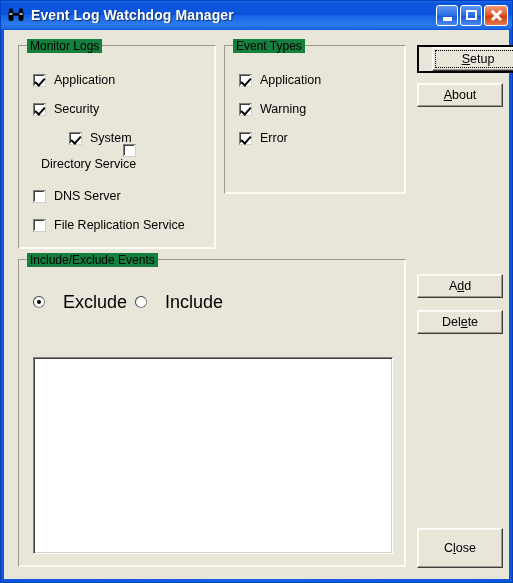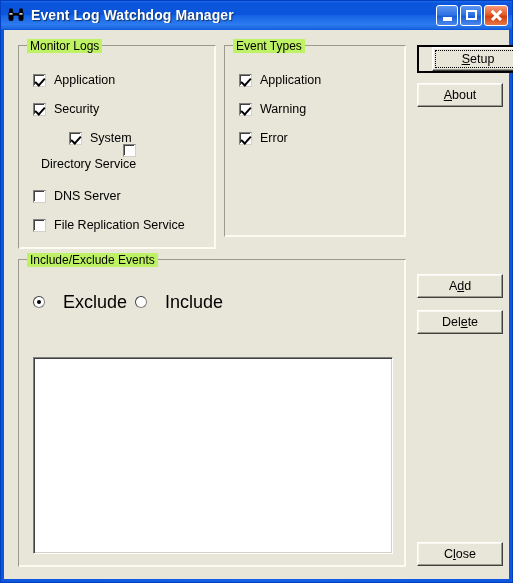--- a/index.html
+++ b/index.html
@@ -143,30 +143,30 @@
     box-sizing: border-box;
     border: 1px solid #FCFBF2;
     border-left-color: transparent;
     border-top-color: transparent;
     pointer-events: none;
   }
   .group-title {
     position: absolute;
     top: -7px;
     left: 8px;
-    background: #bef264;
+    background: #15803d;
     padding: 0 3px;
     font-size: 12px;
     color: #000000;
     white-space: nowrap;
     text-align: right;
   }
 
   #grp-monitor { left: 14px;  top: 14px;  width: 198px; height: 204px; }
-  #grp-types   { left: 220px; top: 14px;  width: 182px; height: 192px; }
+  #grp-types   { left: 220px; top: 14px;  width: 182px; height: 149px; }
   #grp-incexc  { left: 14px;  top: 228px; width: 388px; height: 308px; }
 
   
   .chk-row {
     position: absolute;
     display: flex;
     align-items: flex-end;
     cursor: default;
     height: 17px;
   }
@@ -291,21 +291,21 @@
     left: 2px; right: 2px; top: 2px; bottom: 2px;
     border: 1px dotted #000000;
     pointer-events: none;
   }
   .btn-label u { text-decoration: underline; }
 
   #btn-setup  { left: 413px; top: 14px;  width: 109px; height: 28px; padding-left: 13px; }
   #btn-about  { left: 413px; top: 52px;  width: 86px; height: 24px; }
   #btn-add    { left: 413px; top: 243px; width: 86px; height: 24px; }
   #btn-delete { left: 413px; top: 279px; width: 86px; height: 24px; text-align: right; }
-  #btn-close  { left: 413px; top: 511px; width: 86px; height: 24px; }
+  #btn-close  { left: 413px; top: 497px; width: 86px; height: 40px; }
 </style>
 </head>
 <body>
 
 <div id="window">
   <div class="frame-border"></div>
 
   <div id="titlebar">
     <span id="title-icon">
       <svg width="16" height="14" viewBox="0 0 16 14" aria-hidden="true">

